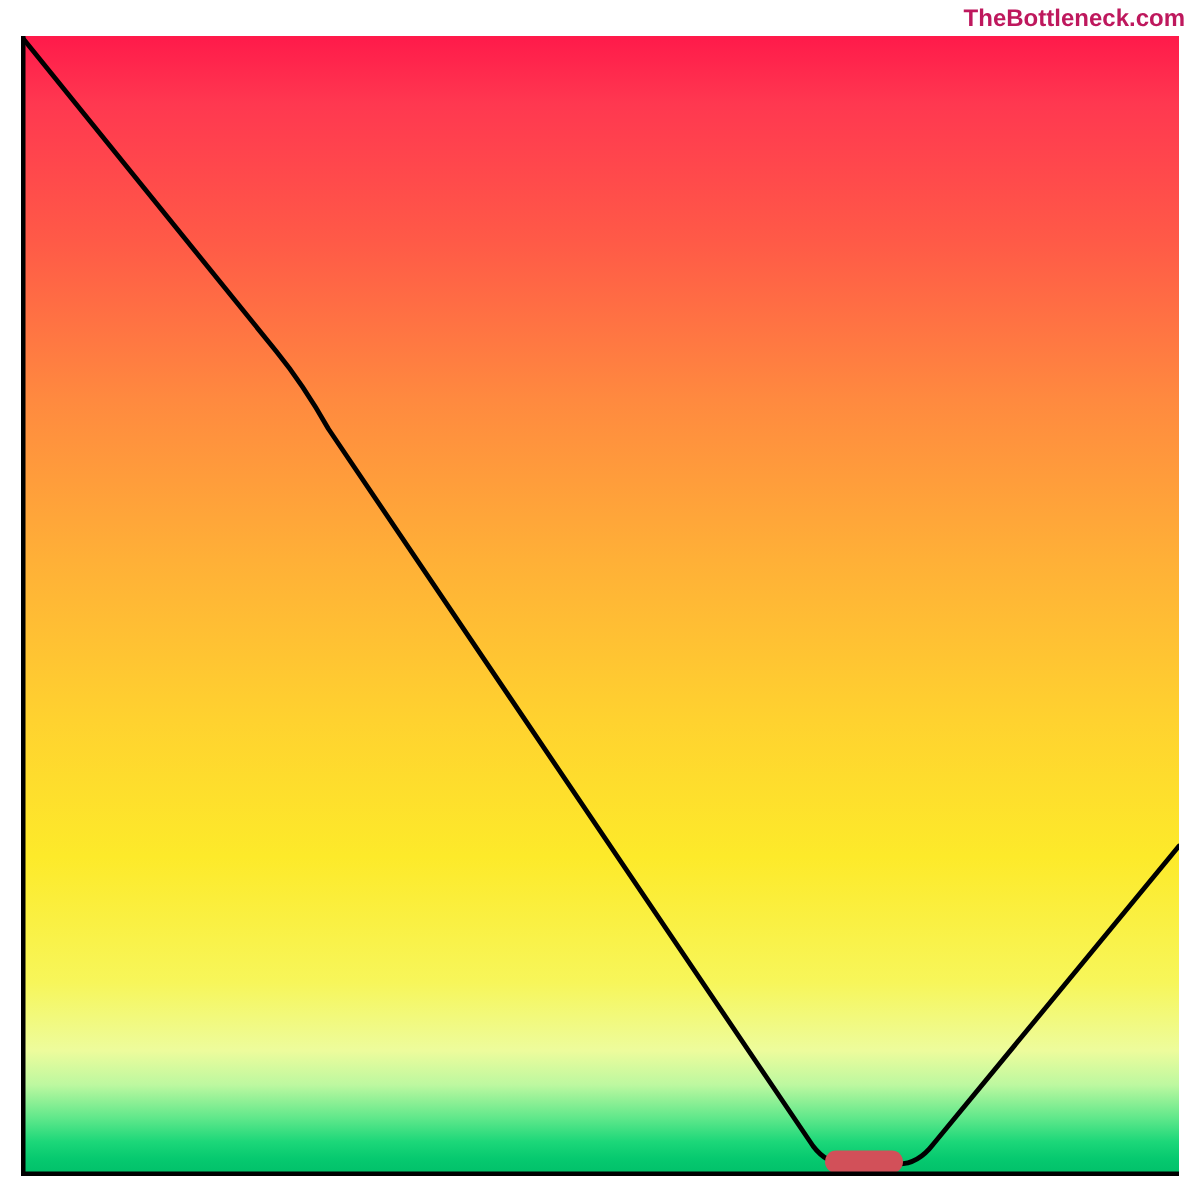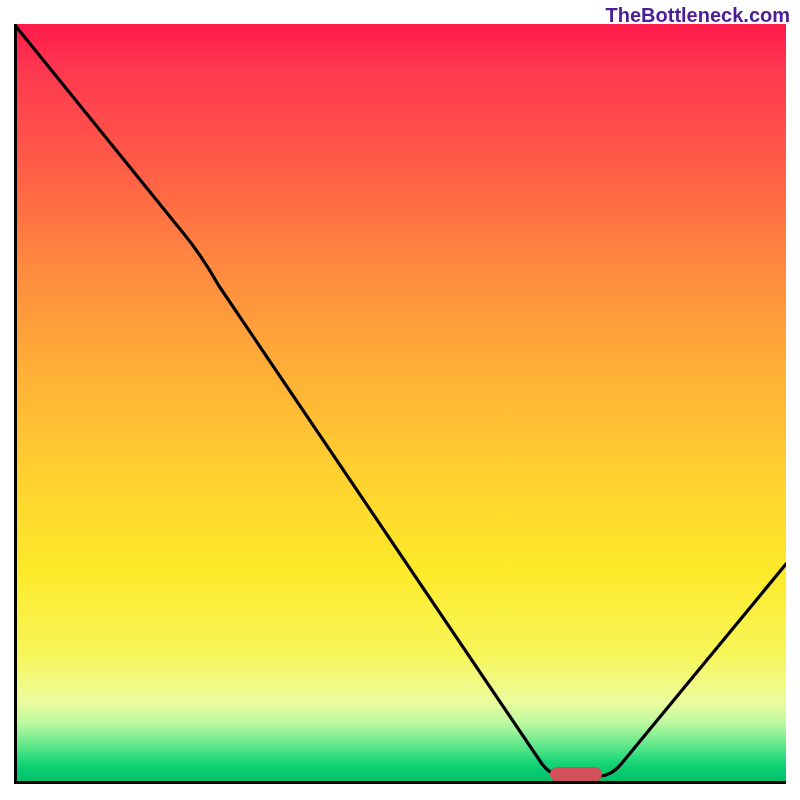--- a/index.html
+++ b/index.html
@@ -8,23 +8,23 @@
     height: 800px;
     background: #ffffff;
     position: relative;
     overflow: hidden;
   }
   .watermark {
     position: absolute;
     top: 4px;
     right: 10px;
     font-family: Arial, sans-serif;
-    font-size: 20px;
+    font-size: 16px;
     font-weight: bold;
-    color: #4c1d95;
+    color: #be185d;
     z-index: 10;
     text-align: right;
   }
   .plot-area {
     position: absolute;
     left: 14px;
     top: 24px;
     width: 772px;
     height: 760px;
     background: linear-gradient(

